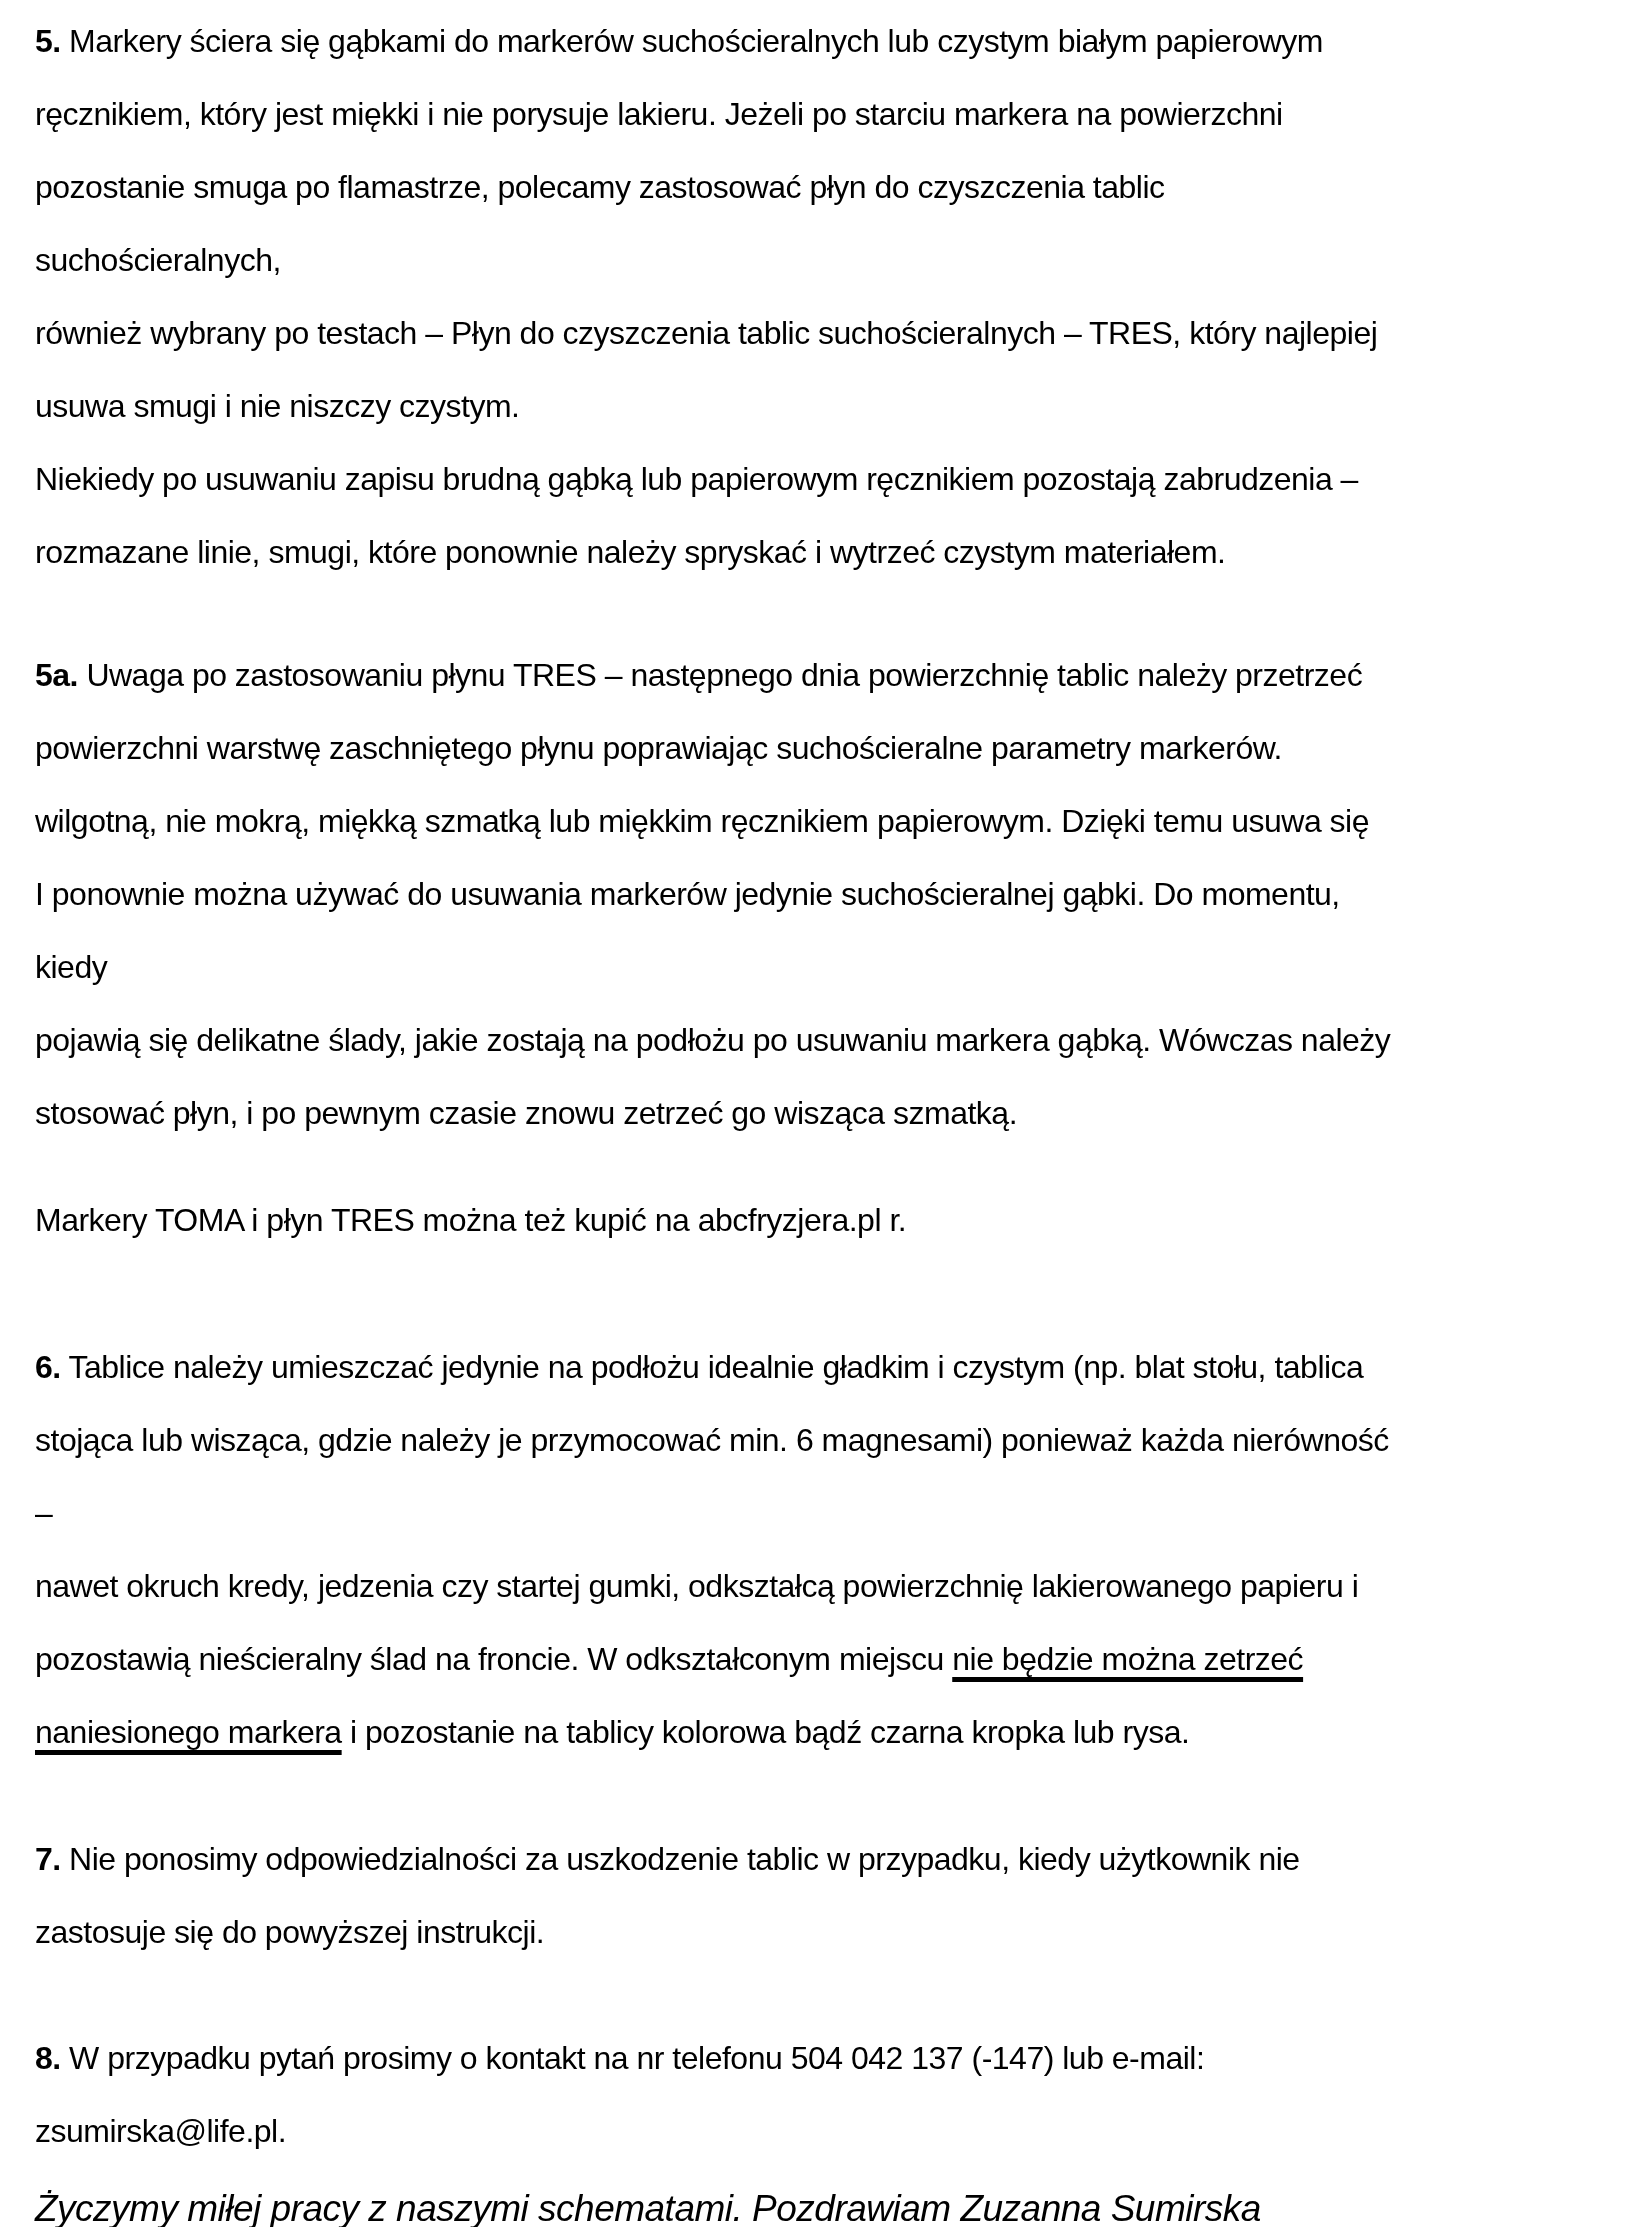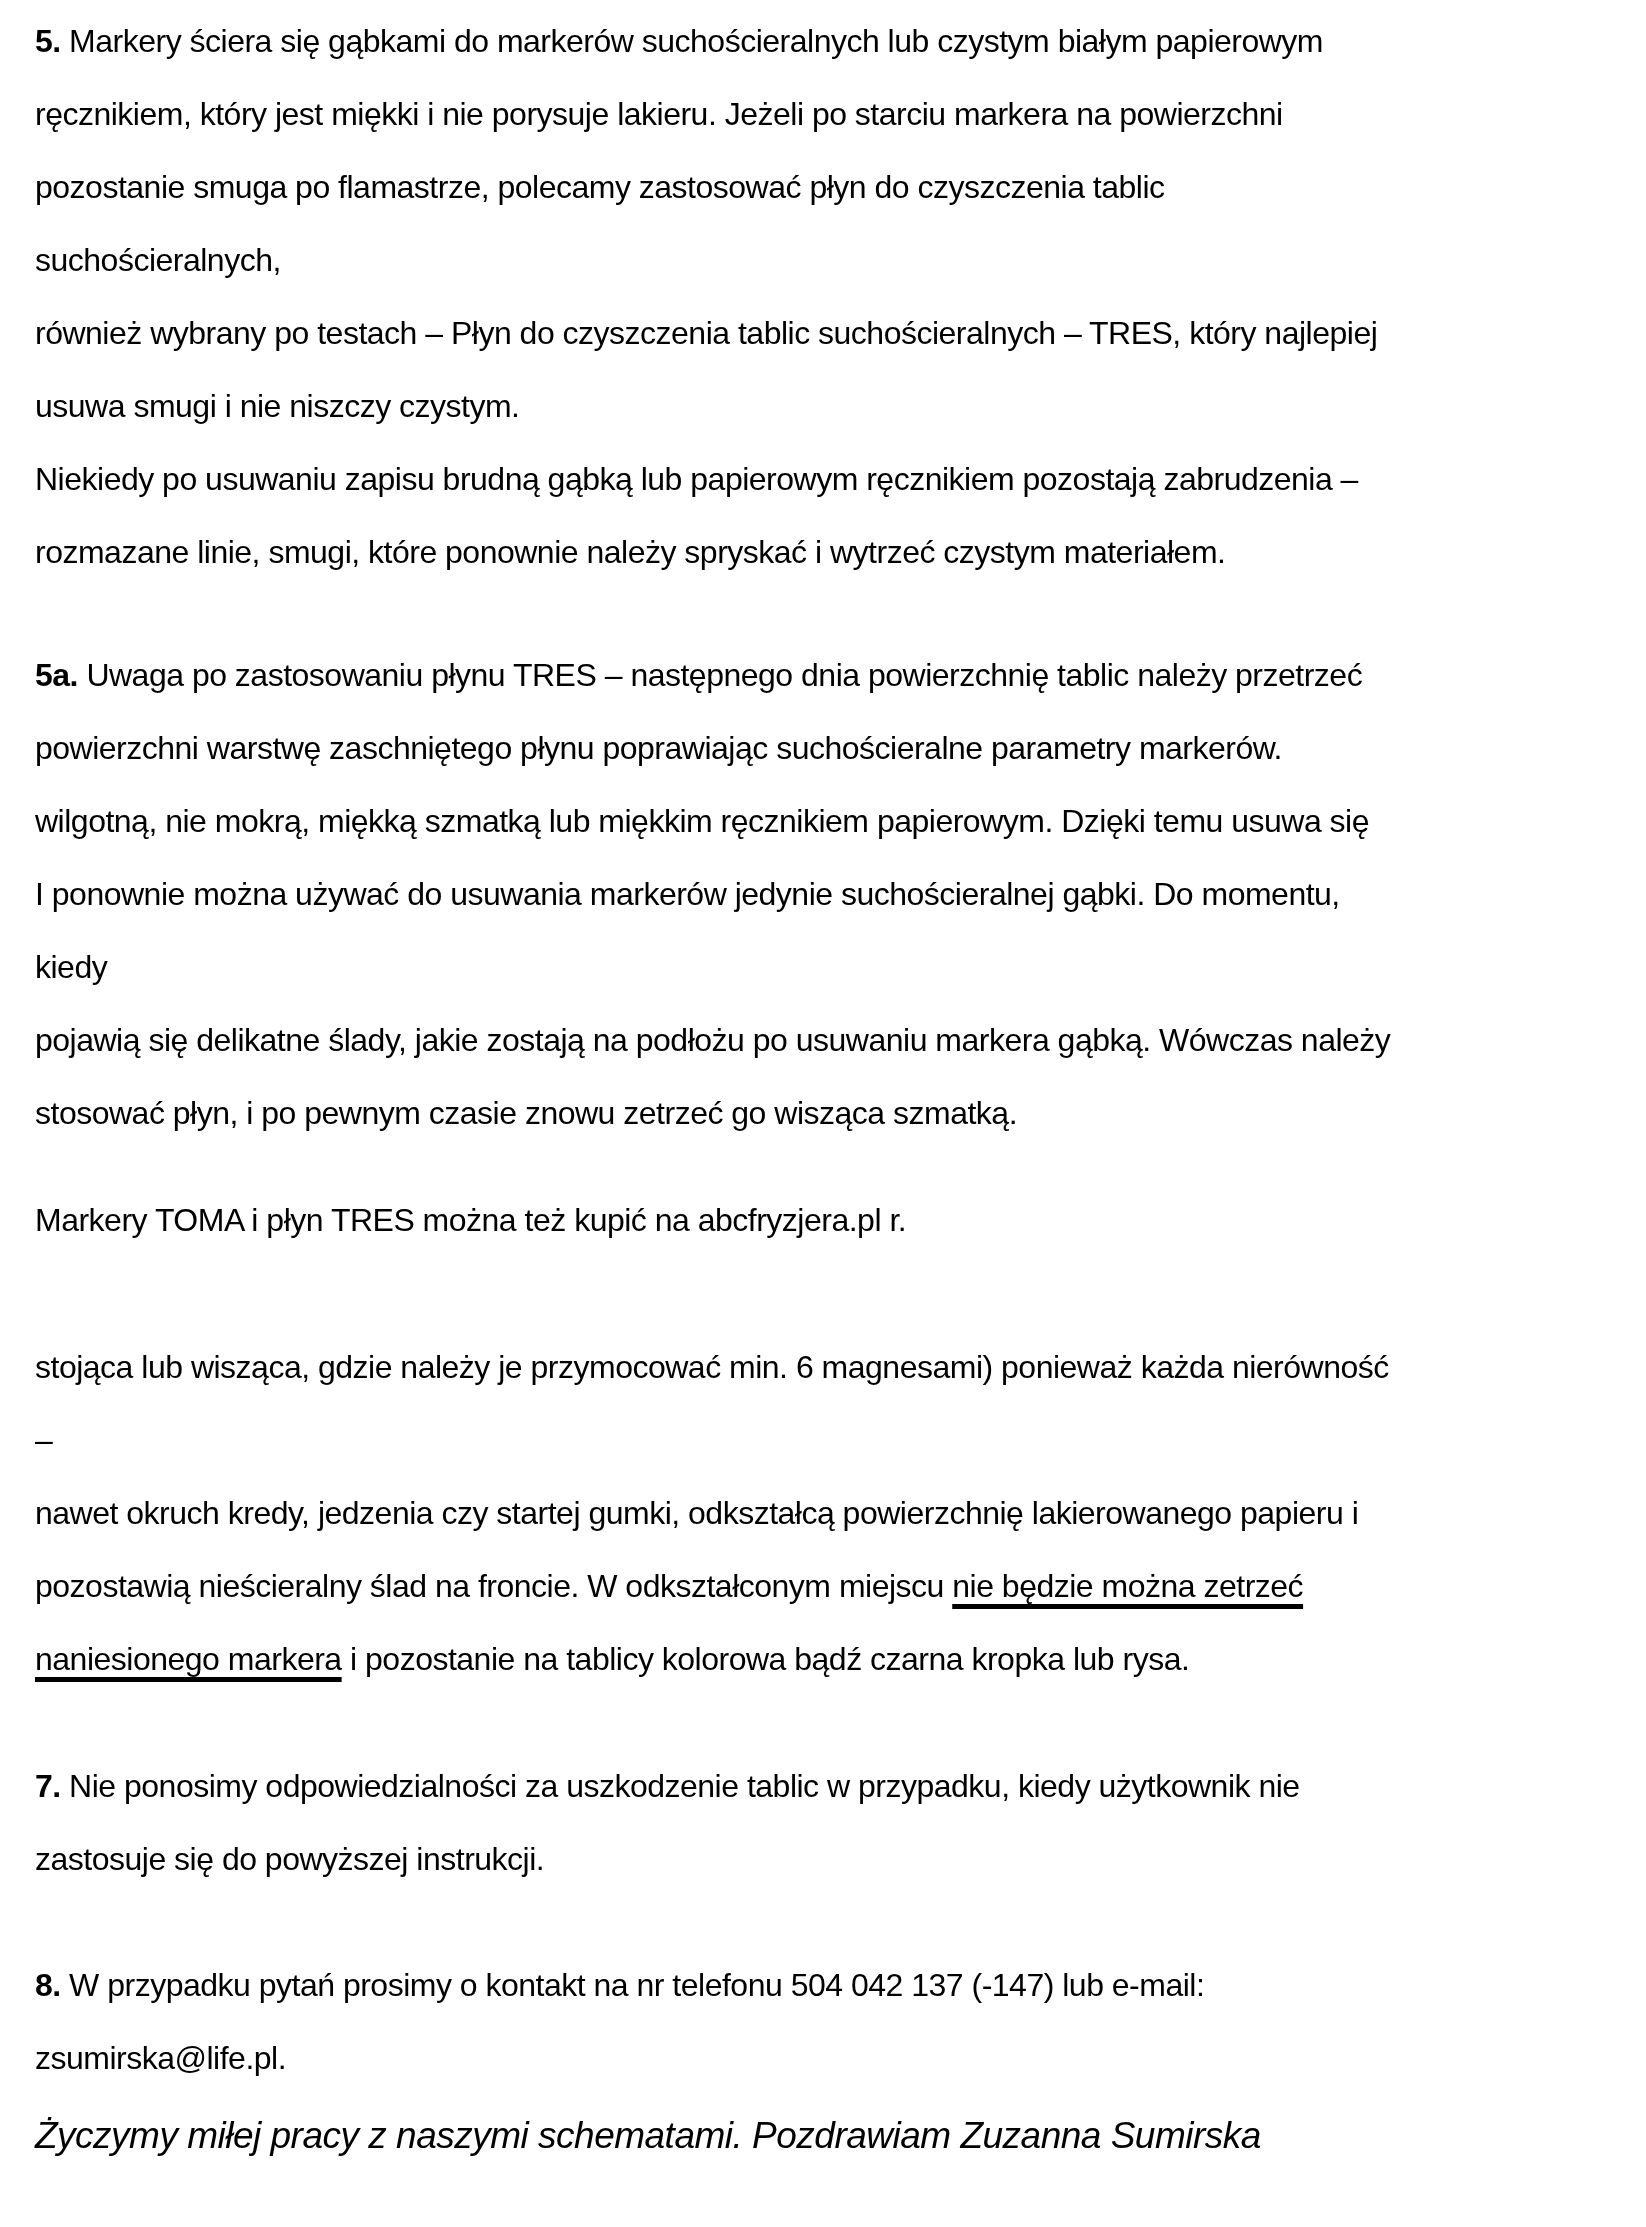--- a/index.html
+++ b/index.html
@@ -65,20 +65,21 @@
     <div class="line">I ponownie można używać do usuwania markerów jedynie suchościeralnej gąbki. Do momentu, kiedy</div>
     <div class="line">pojawią się delikatne ślady, jakie zostają na podłożu po usuwaniu markera gąbką. Wówczas należy</div>
     <div class="line">stosować płyn, i po pewnym czasie znowu zetrzeć go wisząca szmatką.</div>
   </div>
 
   <div class="para mb-toma">
     <div class="line">Markery TOMA i płyn TRES można też kupić na abcfryzjera.pl r.</div>
   </div>
 
   <div class="para mb-p6">
+    <div class="line"><span class="num">6.</span><span> Tablice należy umieszczać jedynie na podłożu idealnie gładkim i czystym (np. blat stołu, tablica</span></div>
     <div class="line">stojąca lub wisząca, gdzie należy je przymocować min. 6 magnesami) ponieważ każda nierówność –</div>
     <div class="line">nawet okruch kredy, jedzenia czy startej gumki, odkształcą powierzchnię lakierowanego papieru i</div>
     <div class="line"><span>pozostawią nieścieralny ślad na froncie. W odkształconym miejscu </span><span class="u">nie będzie można zetrzeć</span></div>
     <div class="line"><span class="u">naniesionego markera</span><span> i pozostanie na tablicy kolorowa bądź czarna kropka lub rysa.</span></div>
   </div>
 
   <div class="para mb-p7">
     <div class="line"><span class="num">7.</span><span> Nie ponosimy odpowiedzialności za uszkodzenie tablic w przypadku, kiedy użytkownik nie</span></div>
     <div class="line">zastosuje się do powyższej instrukcji.</div>
   </div>

